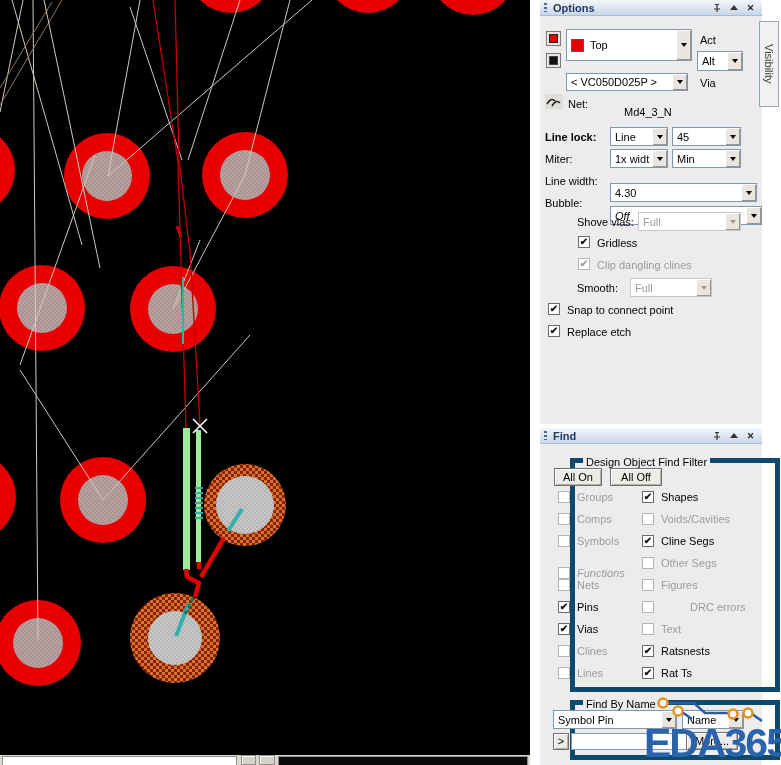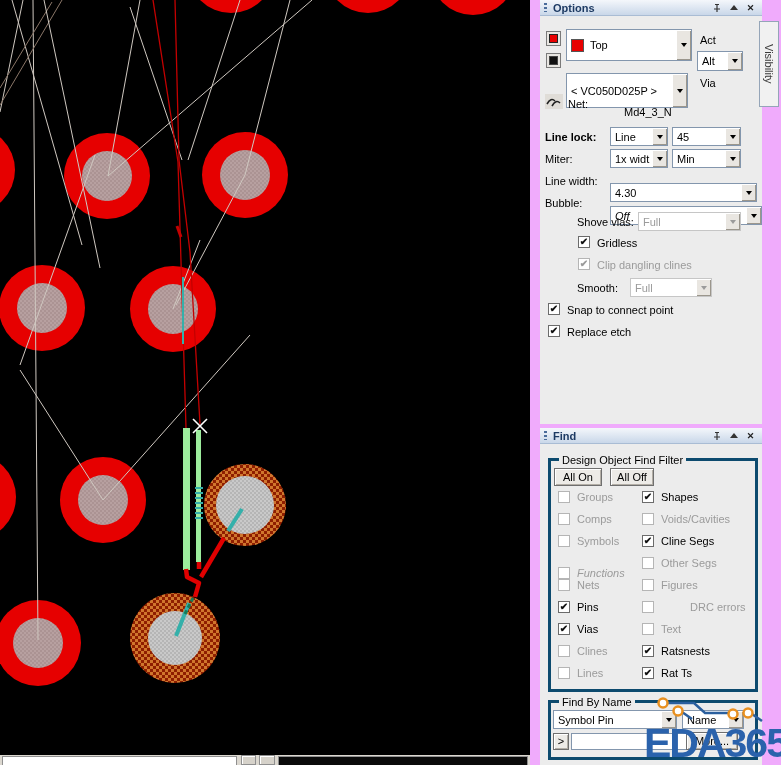--- a/index.html
+++ b/index.html
@@ -1,18 +1,18 @@
 <!DOCTYPE html>
 <html><head>
 <meta charset="utf-8">
 <style>
   * { margin:0; padding:0; box-sizing:border-box; }
   html,body { width:781px; height:765px; overflow:hidden; }
   body { font-family:"Liberation Sans", sans-serif; background:#ececec; }
-  #root { position:relative; width:781px; height:765px; background:#f0abfc; overflow:hidden; }
+  #root { position:relative; width:781px; height:765px; background:#ffffff; overflow:hidden; }
 
   
   #pcb { position:absolute; left:0; top:0; background:#000; display:block; }
   .sbar { position:absolute; left:0; top:755px; width:530px; height:10px; background:#dcd8d0; }
   .sbar .fld { position:absolute; top:1px; height:9px; background:#fff; border:1px solid #8f8f8f; border-bottom:none; }
   .sbar .fld.dark { background:#0a0a0a; }
   .sbar .sbtn { position:absolute; top:0; height:10px; background:#d6d2ca; border:1px solid #8f8f8f;
                 box-shadow:inset 1px 1px 0 #fff; }
 
   
@@ -45,21 +45,21 @@
   .sw { width:13px; height:13px; border:1px solid #555; margin-right:6px; flex:0 0 auto; }
 
   .swbtn { position:absolute; width:15px; height:15px; background:#e8e6e2; border:1px solid #7a7a7a;
            display:flex; align-items:center; justify-content:center; }
   .swbtn i { display:block; width:9px; height:9px; }
 
   .cbx { position:absolute; width:12px; height:12px; background:#fff; border:1px solid #6b6b6b;
          font-size:10px; line-height:10px; text-align:center; color:#111; font-weight:bold; }
   .cbx.dis { border-color:#b5b5b5; color:#9b9b9b; }
 
-  .grp { position:absolute; border:3px solid #0c4a6e; }
+  .grp { position:absolute; border:5px solid #0c4a6e;margin-left:22px; }
   .leg { position:absolute; top:-7px; left:8px; background:#ececec; padding:0 3px; font-size:11px; color:#000; }
 
   .pbtn { position:absolute; background:#edebe7; border:1px solid #6f6f6f;
           box-shadow:inset 1px 1px 0 #fff, inset -1px -1px 0 #b3aea6;
           font-size:11px; text-align:center; color:#000; }
 
   .fin { position:absolute; background:#fff; border:1px solid #8396ad; font-size:11px; padding:0 3px; }
 
   .fr { position:absolute; left:0; height:22px; display:flex; align-items:center; gap:7px; }
   .cb2 { width:12px; height:12px; background:#fff; border:1px solid #6b6b6b; font-size:10px;
@@ -204,21 +204,21 @@
     <div class="swbtn" style="left:6px;top:53px;">
       <i style="background:#111;border:1px solid #444;"></i>
     </div>
     <div class="combo" style="left:157px;top:51px;width:46px;height:20px;">
       <span>Alt</span>
       <span class="carr">
           <i></i>
         </span>
     </div>
 
-    <div class="combo" style="left:26px;top:73px;width:122px;height:35px;">
+    <div class="combo" style="left:26px;top:73px;width:122px;height:18px;">
       <span>&lt; VC050D025P &gt;</span>
       <span class="carr">
           <i></i>
         </span>
     </div>
     <div class="lbl" style="left:160px;top:77px;">Via</div>
 
     <div style="position:absolute;left:5px;top:94px;width:18px;height:15px;background:#e0ddd8;">
       <svg width="18" height="15">
           <path d="M2 10 q4 -7 8 -3 M7 12 q4 -7 8 -3" stroke="#222" fill="none" stroke-width="1.6"></path>
@@ -316,21 +316,21 @@
         <span class="tbtn xg">
             <span>✕</span>
           </span>
       </span>
     </div>
 
     <div class="grp" style="left:8px;top:30px;width:210px;height:234px;">
       <span class="leg">Design Object Find Filter</span>
     </div>
     <div class="pbtn" style="left:14px;top:40px;width:48px;height:18px;line-height:16px;">All On</div>
-    <div class="pbtn" style="left:70px;top:40px;width:44px;height:18px;line-height:16px;">All Off</div>
+    <div class="pbtn" style="left:70px;top:40px;width:52px;height:18px;line-height:16px;">All Off</div>
 
     <div style="position:absolute;left:18px;top:58px;width:82px;height:200px;">
         <div class="fr" style="top: 0px;">
           <span class="cb2 dis"></span>
           <span class="flbl dis">Groups</span>
         </div>
         <div class="fr" style="top: 22px;">
           <span class="cb2 dis"></span>
           <span class="flbl dis">Comps</span>
         </div>

